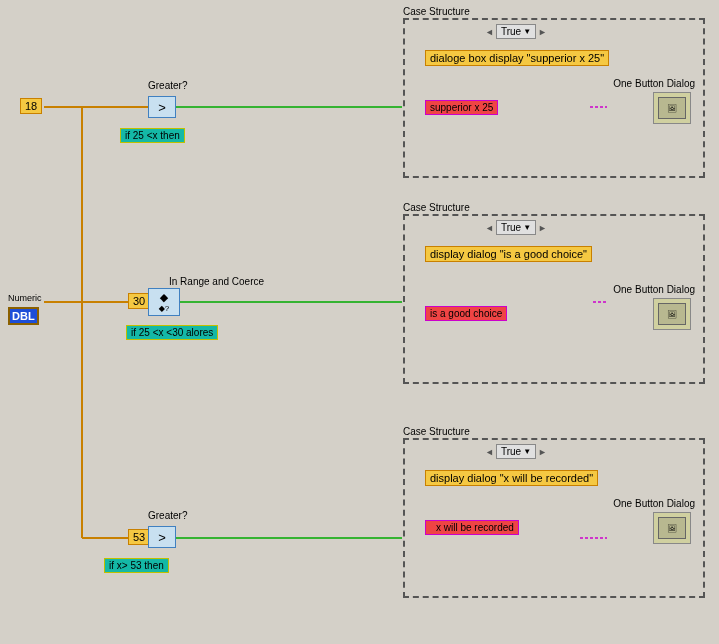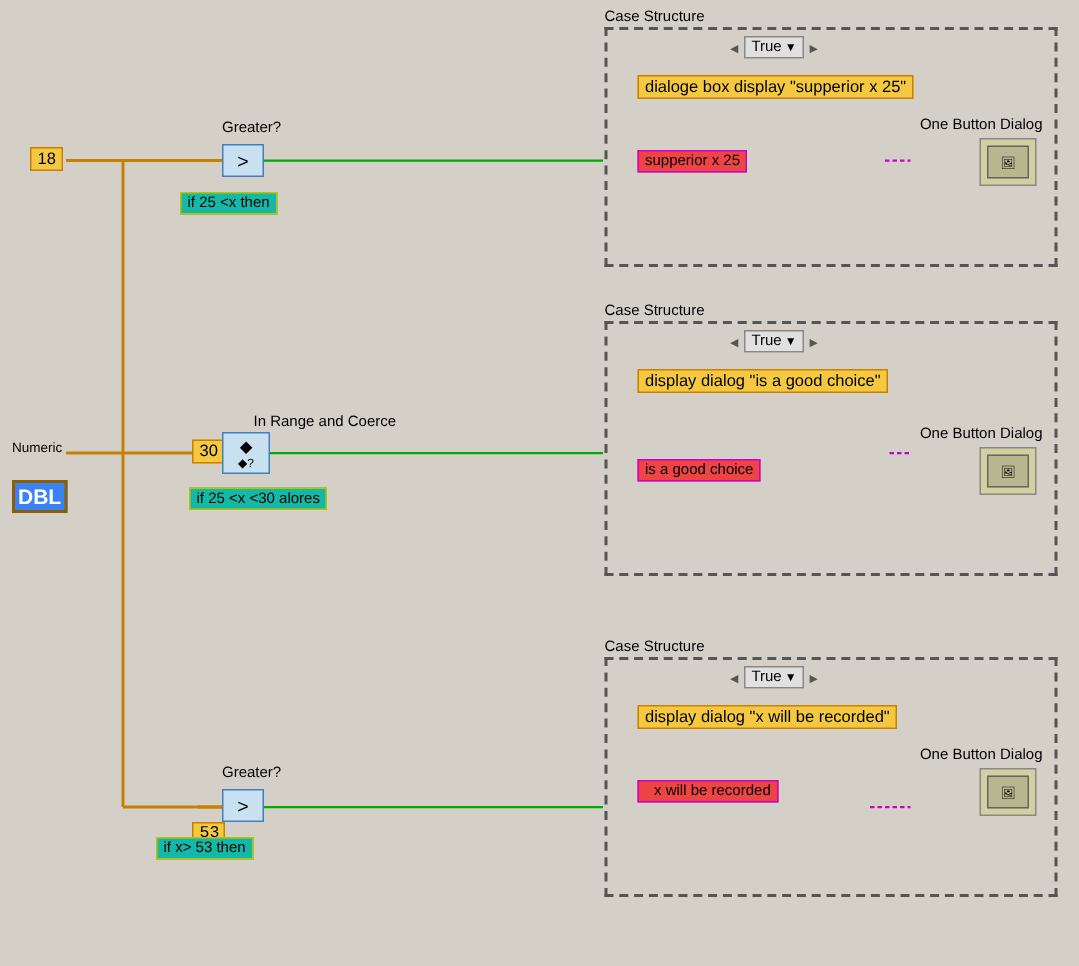--- a/index.html
+++ b/index.html
@@ -28,24 +28,24 @@
       border: 1.5px solid #c88000;
       padding: 1px 4px;
       font-size: 11px;
       color: #000;
       white-space: nowrap;
     }
 
     
     .numeric-terminal {
       position: absolute;
-      background: #3b82f6;
+      background: #1d4ed8;
       border: 2px solid #8b6000;
       color: white;
-      font-size: 14px;
+      font-size: 11px;
       padding: 1px 2px;
       font-weight: bold;
     }
 
     
     .case-structure {
       position: absolute;
       border: 2px dashed #555;
       background: transparent;
     }
@@ -184,21 +184,21 @@
     <line x1="590" y1="107" x2="607" y2="107" stroke="#cc00cc" stroke-width="1.5" stroke-dasharray="3,2"></line>
 
     <line x1="593" y1="302" x2="607" y2="302" stroke="#cc00cc" stroke-width="1.5" stroke-dasharray="3,2"></line>
 
     <line x1="580" y1="538" x2="607" y2="538" stroke="#cc00cc" stroke-width="1.5" stroke-dasharray="3,2"></line>
   </svg>
 
   <div class="orange-box" style="left:20px; top:98px; width:22px; text-align:center;">18</div>
 
   <div style="position:absolute; left:8px; top:293px;">
-    <div style="font-size:9px; color:#000; margin-bottom:17px;">Numeric</div>
+    <div style="font-size:9px; color:#000; margin-bottom:4px;">Numeric</div>
     <div class="numeric-terminal">DBL</div>
   </div>
 
   <div class="node-label" style="left:148px; top:80px;">Greater?</div>
 
   <div class="greater-node" style="left:148px; top:96px;">
     <span>&gt;</span>
   </div>
 
   <div class="comment-box" style="left:120px; top:128px;">if 25 &lt;x then</div>
@@ -259,21 +259,21 @@
 
     <div class="node-label" style="position:absolute; right:8px; top:68px;">One Button Dialog</div>
 
     <div style="position:absolute; right:12px; top:82px; width:38px; height:32px; background:#d0d0a0; border:1.5px solid #888; display:flex; align-items:center; justify-content:center;">
       <div style="width:28px; height:22px; background:#b8b890; border:1px solid #666; display:flex; align-items:center; justify-content:center; font-size:8px;">
         <span>🖼</span>
       </div>
     </div>
   </div>
 
-  <div class="orange-box" style="left:128px; top:548px; width:22px; text-align:right;font-family:Liberation Mono, monospace;">53</div>
+  <div class="orange-box" style="left:128px; top:529px; width:22px; text-align:right;">53</div>
 
   <div class="node-label" style="left:148px; top:510px;">Greater?</div>
 
   <div class="greater-node" style="left:148px; top:526px;">
     <span>&gt;</span>
   </div>
 
   <div class="comment-box" style="left:104px; top:558px;">if x&gt; 53 then</div>
 
   <div class="case-structure-label" style="left:403px; top:426px;">Case Structure</div>

